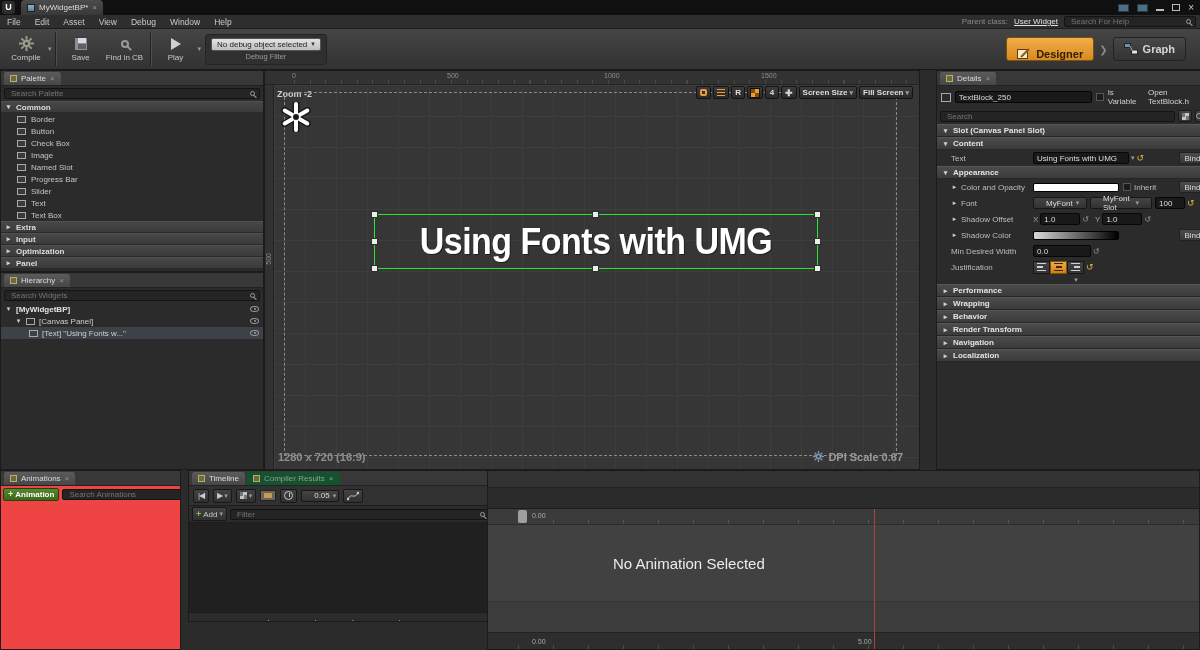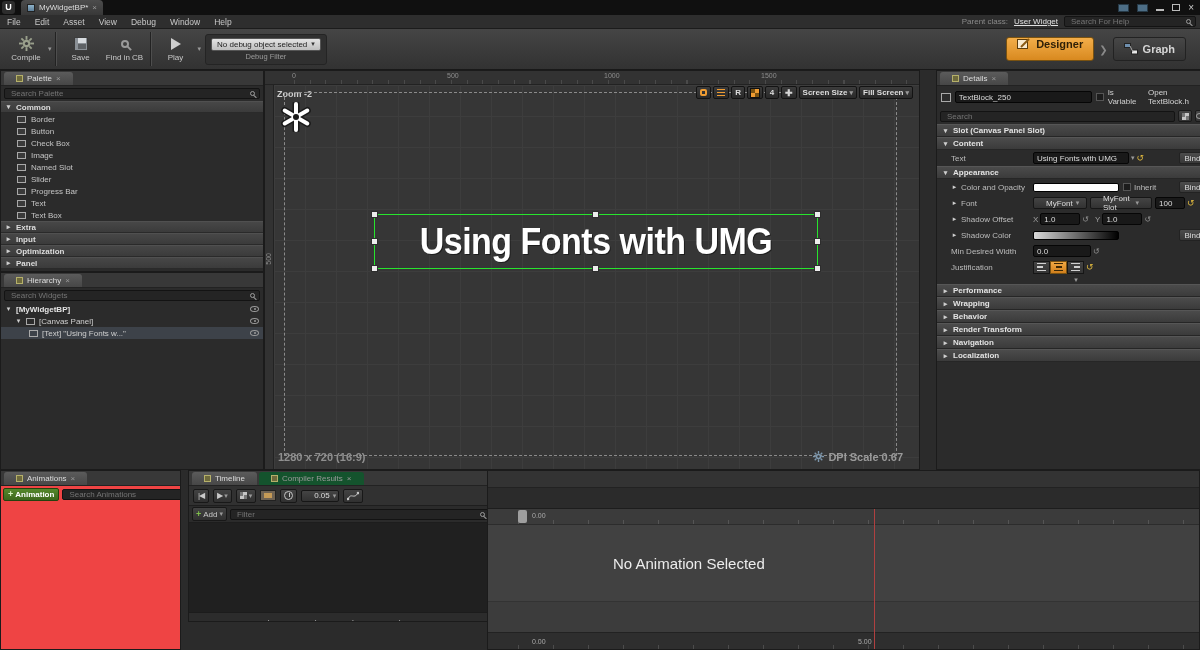--- a/index.html
+++ b/index.html
@@ -55,32 +55,32 @@
                border-bottom:6px solid transparent;}
   .chev{color:#9a9a9a;font-size:7px;}
   .debug-wrap{display:flex;flex-direction:column;align-items:center;gap:1px;background:#303030;
               border:1px solid #242424;border-radius:3px;padding:3px 5px;margin-left:4px;}
   .debug-dd{background:linear-gradient(#e3e3e3,#bfbfbf);color:#222;font-size:8px;border-radius:2px;
             height:13px;display:flex;align-items:center;gap:4px;padding:0 5px;border:1px solid #555;}
   .debug-dd .chev{color:#333;}
   .debug-filter{font-size:7.5px;color:#9a9a9a;}
   #toolbar .right{margin-left:auto;display:flex;align-items:center;gap:5px;padding-right:10px;}
   .designer-btn{background:linear-gradient(#f3ae4a,#d8891f);border:1px solid #7a5210;border-radius:3px;
-                height:24px;display:flex;align-items:flex-start;gap:5px;padding:0 10px;color:#2f2008;
+                height:24px;display:flex;align-items:flex-end;gap:5px;padding:0 10px;color:#2f2008;
                 font-size:11px;font-weight:bold;}
   .graph-btn{background:linear-gradient(#474747,#333);border:1px solid #222;border-radius:3px;height:24px;
              display:flex;align-items:center;gap:5px;padding:0 10px;color:#d5d5d5;font-size:11px;font-weight:bold;}
   .mode-chev{color:#8a8a8a;font-size:10px;}
 
   
   .panel{position:absolute;background:#2b2b2b;border:1px solid #1b1b1b;overflow:hidden;}
   .tabbar{height:15px;background:#383838;border-bottom:1px solid #222;display:flex;align-items:flex-end;
           padding-left:3px;gap:2px;}
   .ptab{background:linear-gradient(#5b5b5b,#474747);border-radius:3px 3px 0 0;height:13px;display:flex;
-        align-items:center;gap:4px;padding:0 12px;font-size:8px;color:#ddd;}
+        align-items:center;gap:4px;padding:0 6px;font-size:8px;color:#ddd;}
   .ptab.inactive{background:#14532d;color:#999;}
   .ptab-icon{width:7px;height:7px;border:1px solid #b5b06a;background:#6e6a3c;flex:none;}
   .searchrow{display:flex;align-items:center;padding:2px 3px;gap:3px;}
 
   
   .psec{height:12px;background:linear-gradient(#474747,#3b3b3b);border-top:1px solid #505050;
         border-bottom:1px solid #2a2a2a;display:flex;align-items:center;gap:4px;padding-left:4px;
         font-size:8px;font-weight:bold;color:#ddd;}
   .arrow{font-size:7px;color:#cfcfcf;width:7px;display:inline-block;text-align:center;}
   .pitem{height:12px;display:flex;align-items:center;gap:5px;padding-left:16px;font-size:8px;color:#c5c5c5;}
@@ -334,25 +334,25 @@
     <div class="pitem">
         <span class="wicon"></span>
         <span>Image</span>
       </div>
     <div class="pitem">
         <span class="wicon"></span>
         <span>Named Slot</span>
       </div>
     <div class="pitem">
         <span class="wicon"></span>
+        <span>Progress Bar</span>
+      </div>
+    <div class="pitem">
+        <span class="wicon"></span>
         <span>Slider</span>
-      </div>
-    <div class="pitem">
-        <span class="wicon"></span>
-        <span>Progress Bar</span>
       </div>
     <div class="pitem">
         <span class="wicon"></span>
         <span>Text</span>
       </div>
     <div class="pitem">
         <span class="wicon"></span>
         <span>Text Box</span>
       </div>
     <div class="psec">

